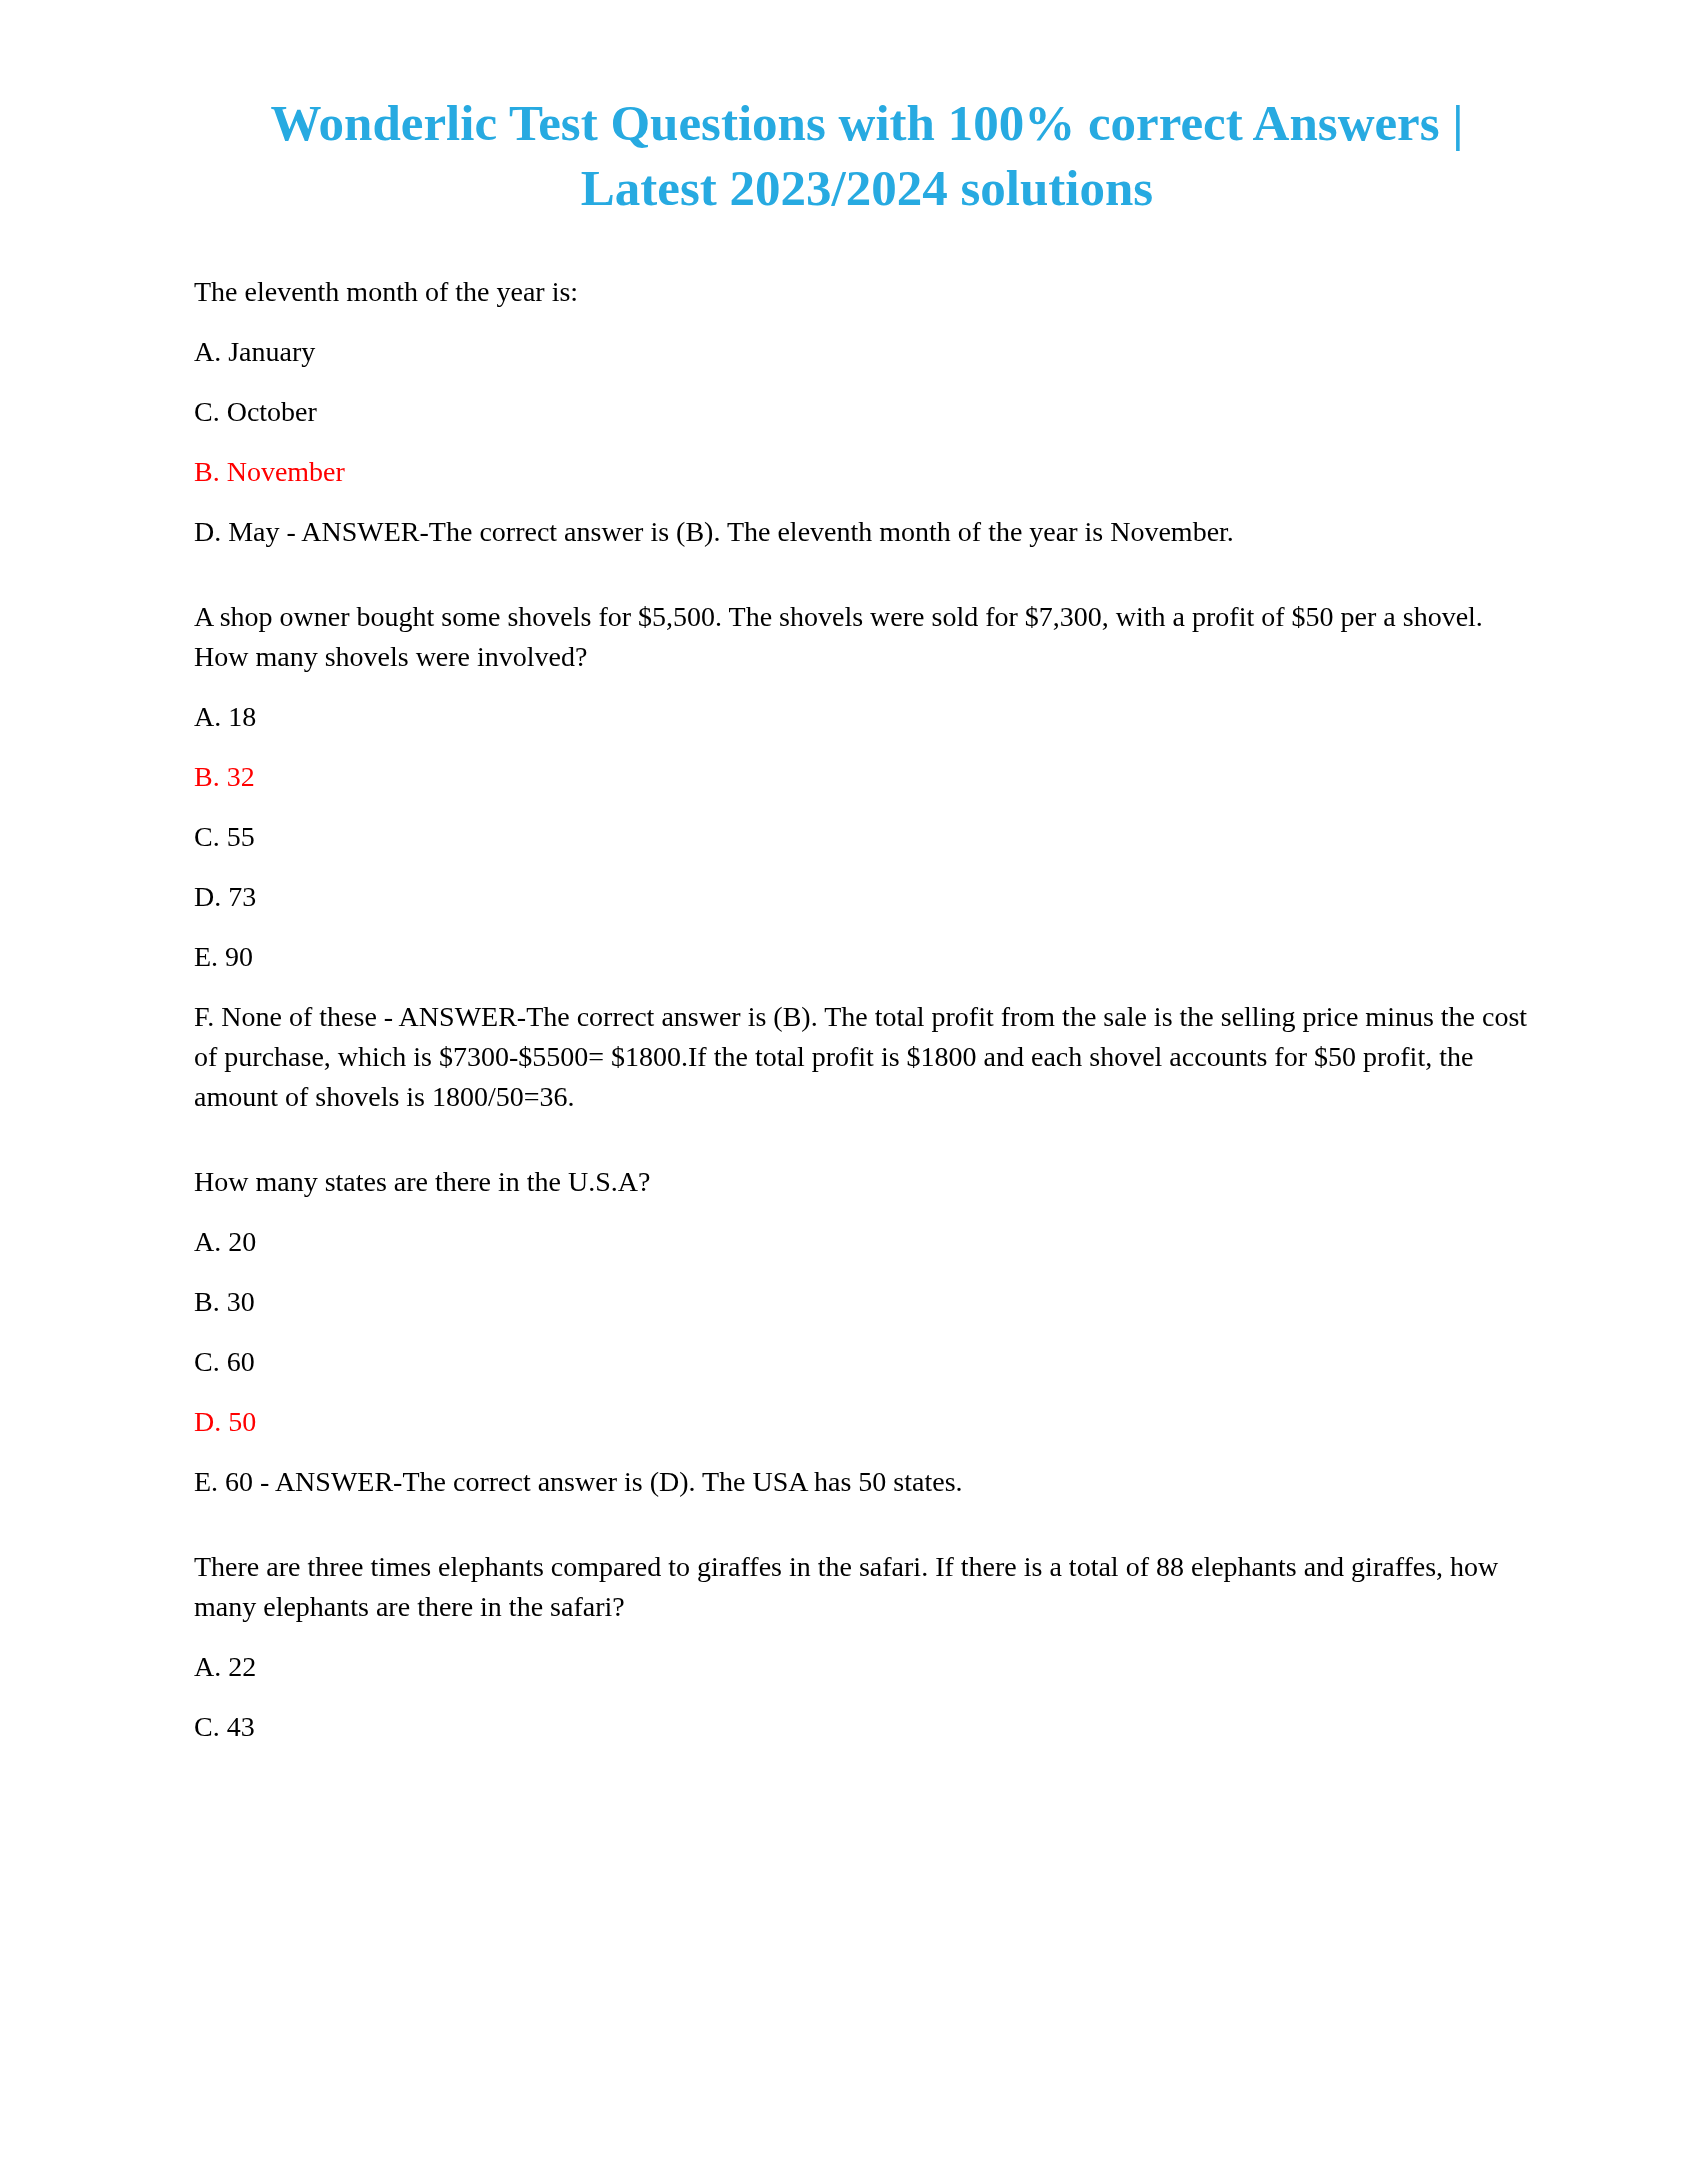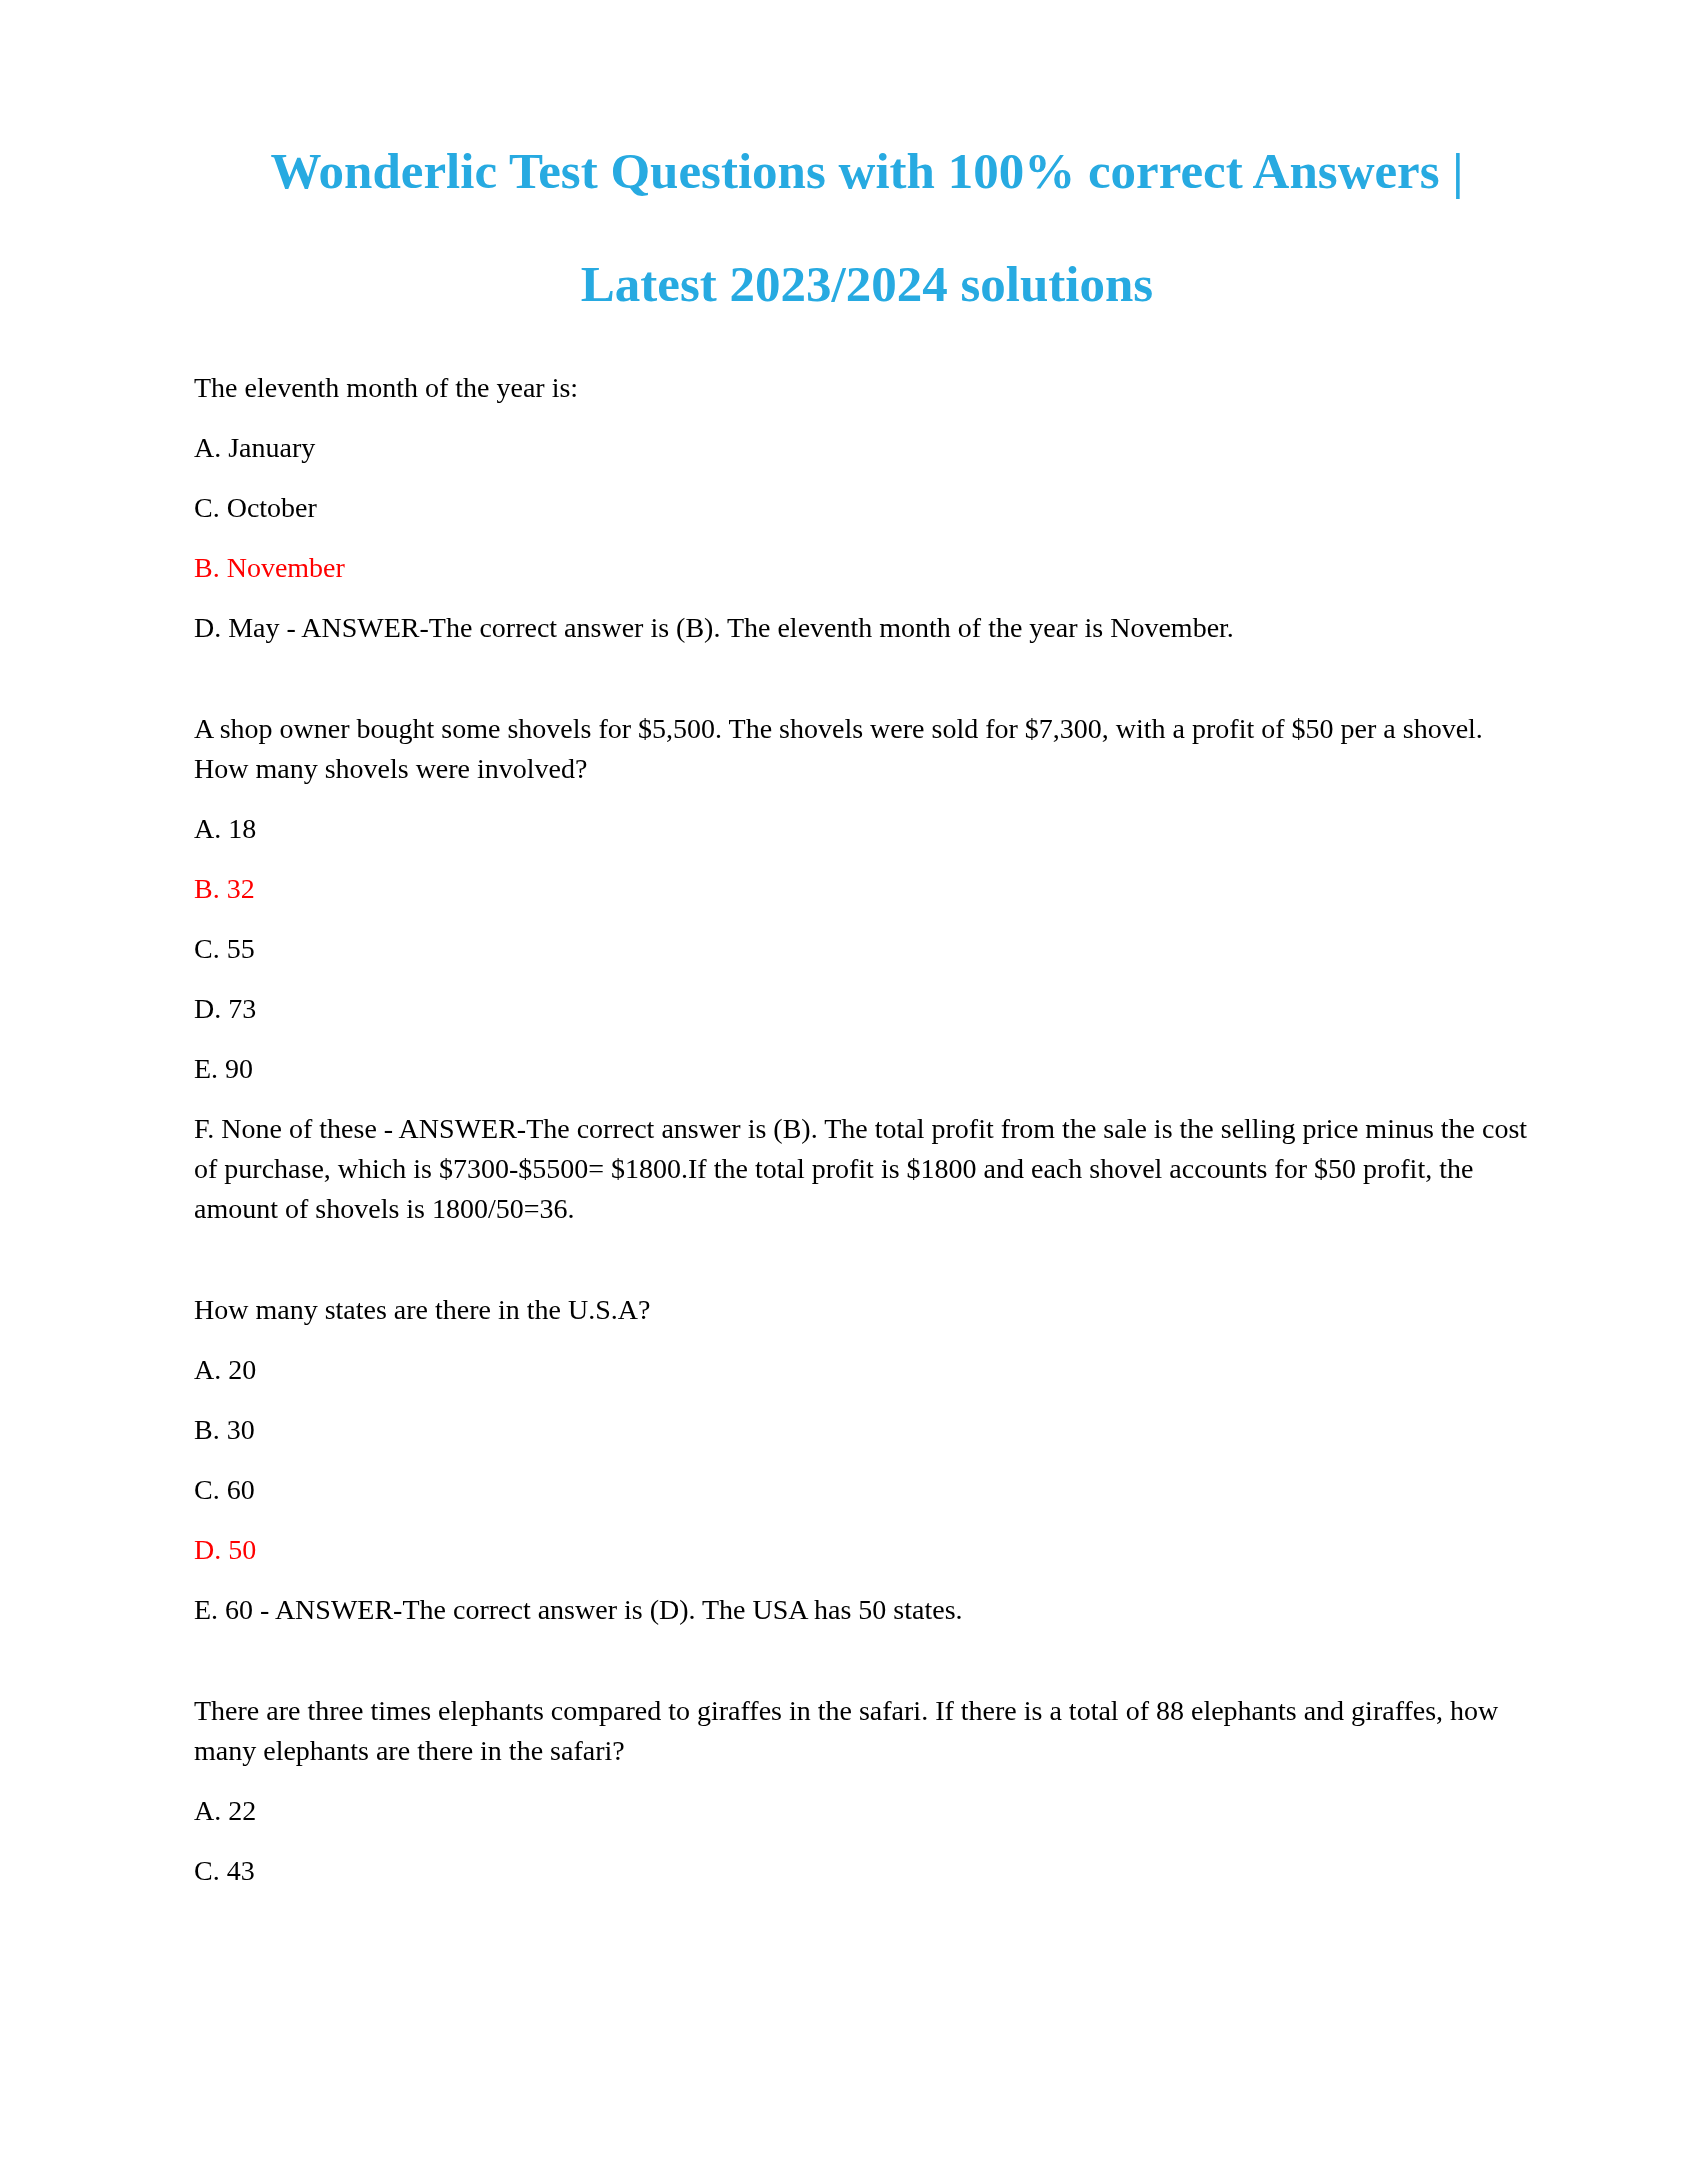--- a/index.html
+++ b/index.html
@@ -23,33 +23,32 @@
     font-weight: bold;
     font-size: 51px;
     line-height: 65px;
     text-align: center;
     color: var(--title-color, #27AAE1);
     margin: 0 auto 51px auto;
     max-width: 1327px;
   }
   .title .line {
     display: block;
-    margin-top: 48px;
   }
   .content {
     width: 1346px;
   }
   p.q, p.opt {
     font-size: 28px;
     line-height: 40px;
     margin: 0 0 20px 0;
     font-family: Liberation Serif, serif;
   }
   .qblock {
-    margin-top: 61px;
+    margin-top: 45px;
   }
   .qblock.first {
     margin-top: 0;
   }
   .correct {
     color: var(--highlight-color, #FF0000);
   }
 </style>
 </head>
 <body>

